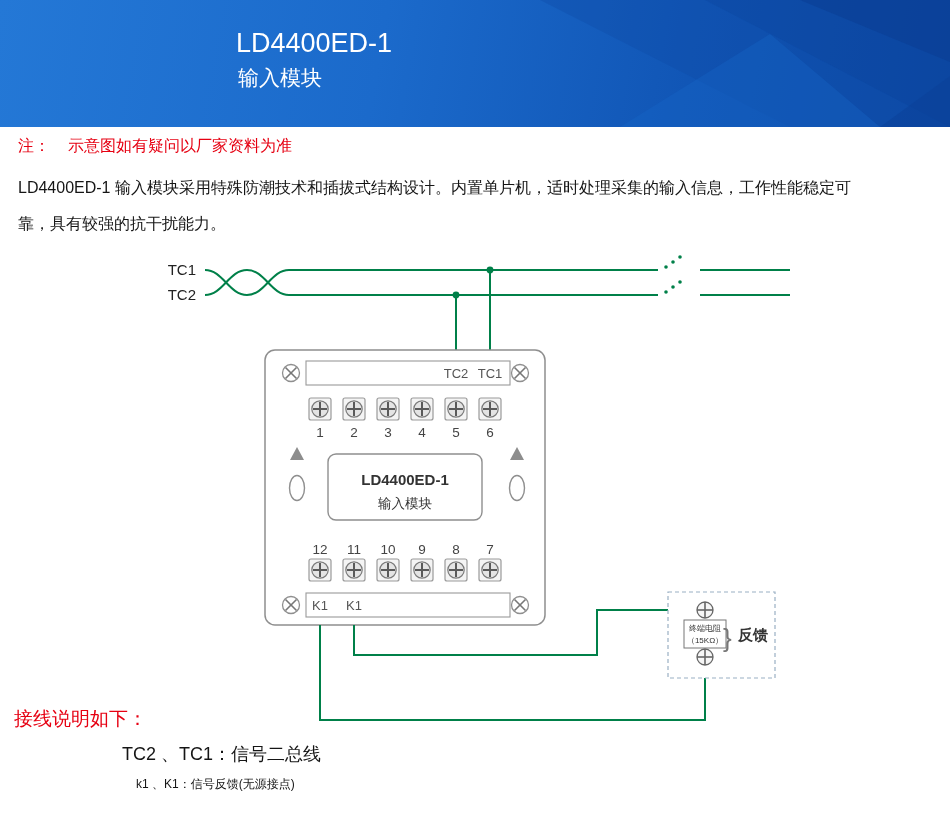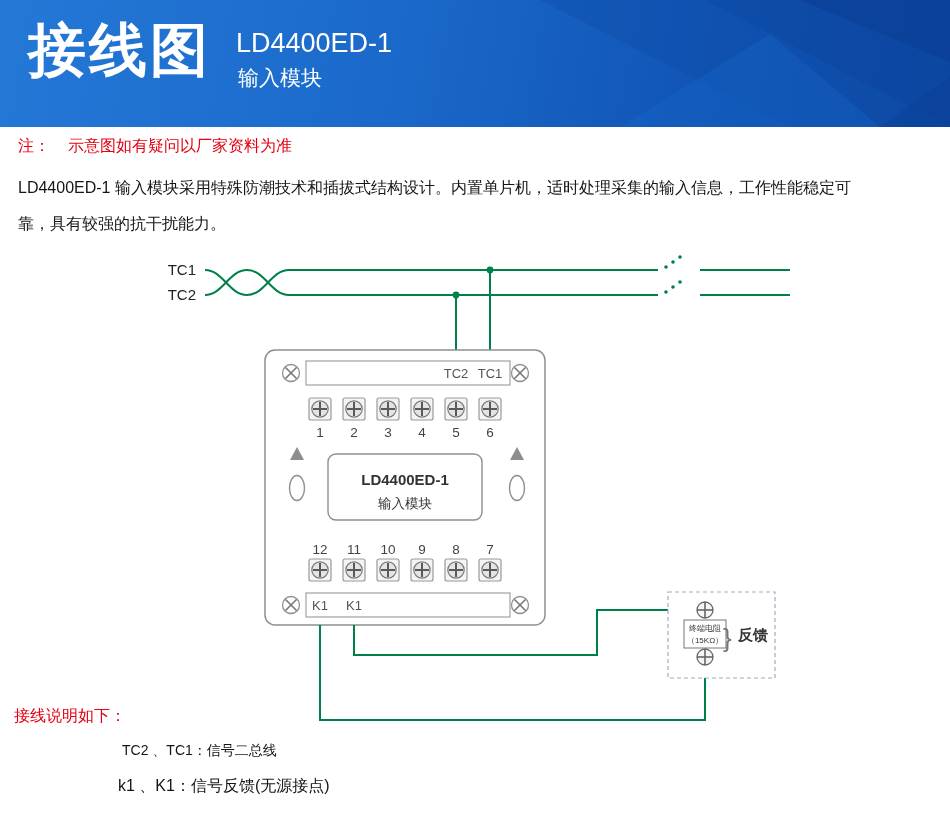--- a/index.html
+++ b/index.html
@@ -14,23 +14,23 @@
   .banner-deco { position:absolute; left:0; top:0; }
   .banner-title { position:absolute; left:28px; top:12px; font-size:58px; font-weight:900;
     color:#fff; letter-spacing:3px; z-index:2; }
   .banner-model { position:absolute; left:236px; top:28px; font-size:27px; color:#fff; z-index:2; }
   .banner-type  { position:absolute; left:238px; top:64px; font-size:21px; color:#fff; z-index:2; }
   .note { position:absolute; left:18px; top:136px; font-size:16px; color:#e60012; }
   .note-label { margin-right:18px; }
   .desc { position:absolute; left:18px; top:170px; width:845px; font-size:16px;
     line-height:36px; color:#151515; }
   .diagram { position:absolute; left:0; top:248px; }
-  .legend-heading { position:absolute; left:14px; top:706px; font-size:16px; color:#e60012; }
-  .legend-line1 { position:absolute; left:122px; top:742px; font-size:14px; color:#151515; }
-  .legend-line2 { position:absolute; left:118px; top:776px; font-size:16px; color:#151515; }
+  .legend-heading { position:absolute; left:14px; top:706px; font-size:19px; color:#e60012; }
+  .legend-line1 { position:absolute; left:122px; top:742px; font-size:18px; color:#151515; }
+  .legend-line2 { position:absolute; left:136px; top:776px; font-size:12px; color:#151515; }
 
   .diagram text { font-family:"Liberation Sans","DejaVu Sans",sans-serif; }
   .bus-label   { font-size:15px; fill:#222; }
   .strip-label { font-size:13px; fill:#555; }
   .num         { font-size:13.5px; fill:#444; }
   .mod-title   { font-size:15px; font-weight:bold; fill:#333; text-anchor:middle; }
   .mod-sub     { font-size:13.5px; fill:#333; text-anchor:middle; }
   .res-label   { font-size:8px; fill:#333; text-anchor:middle; }
   .fb-label    { font-size:15px; font-weight:bold; fill:#333; }
   .brace       { font-size:26px; fill:#777; }
@@ -39,21 +39,20 @@
 <body>
 
 <div class="banner">
   <svg class="banner-deco" width="950" height="127" viewBox="0 0 950 127">
     <polygon points="540,0 705,0 950,127 790,127" fill="#0d4ba6" opacity="0.35"></polygon>
     <polygon points="705,0 950,0 950,127" fill="#0a429c" opacity="0.45"></polygon>
     <polygon points="800,0 950,0 950,62" fill="#093b92" opacity="0.5"></polygon>
     <polygon points="620,127 770,34 880,127" fill="#1767c9" opacity="0.35"></polygon>
     <polygon points="880,127 950,76 950,127" fill="#0a3f97" opacity="0.5"></polygon>
   </svg>
-  <div class="banner-title">接线图</div>
   <div class="banner-model">LD4400ED-1</div>
   <div class="banner-type">输入模块</div>
 </div>
 
 <div class="note">
   <span class="note-label">注：</span><span>示意图如有疑问以厂家资料为准</span>
 </div>
 
 <p class="desc">LD4400ED-1 输入模块采用特殊防潮技术和插拔式结构设计。内置单片机，适时处理采集的输入信息，工作性能稳定可靠，具有较强的抗干扰能力。</p>
 

